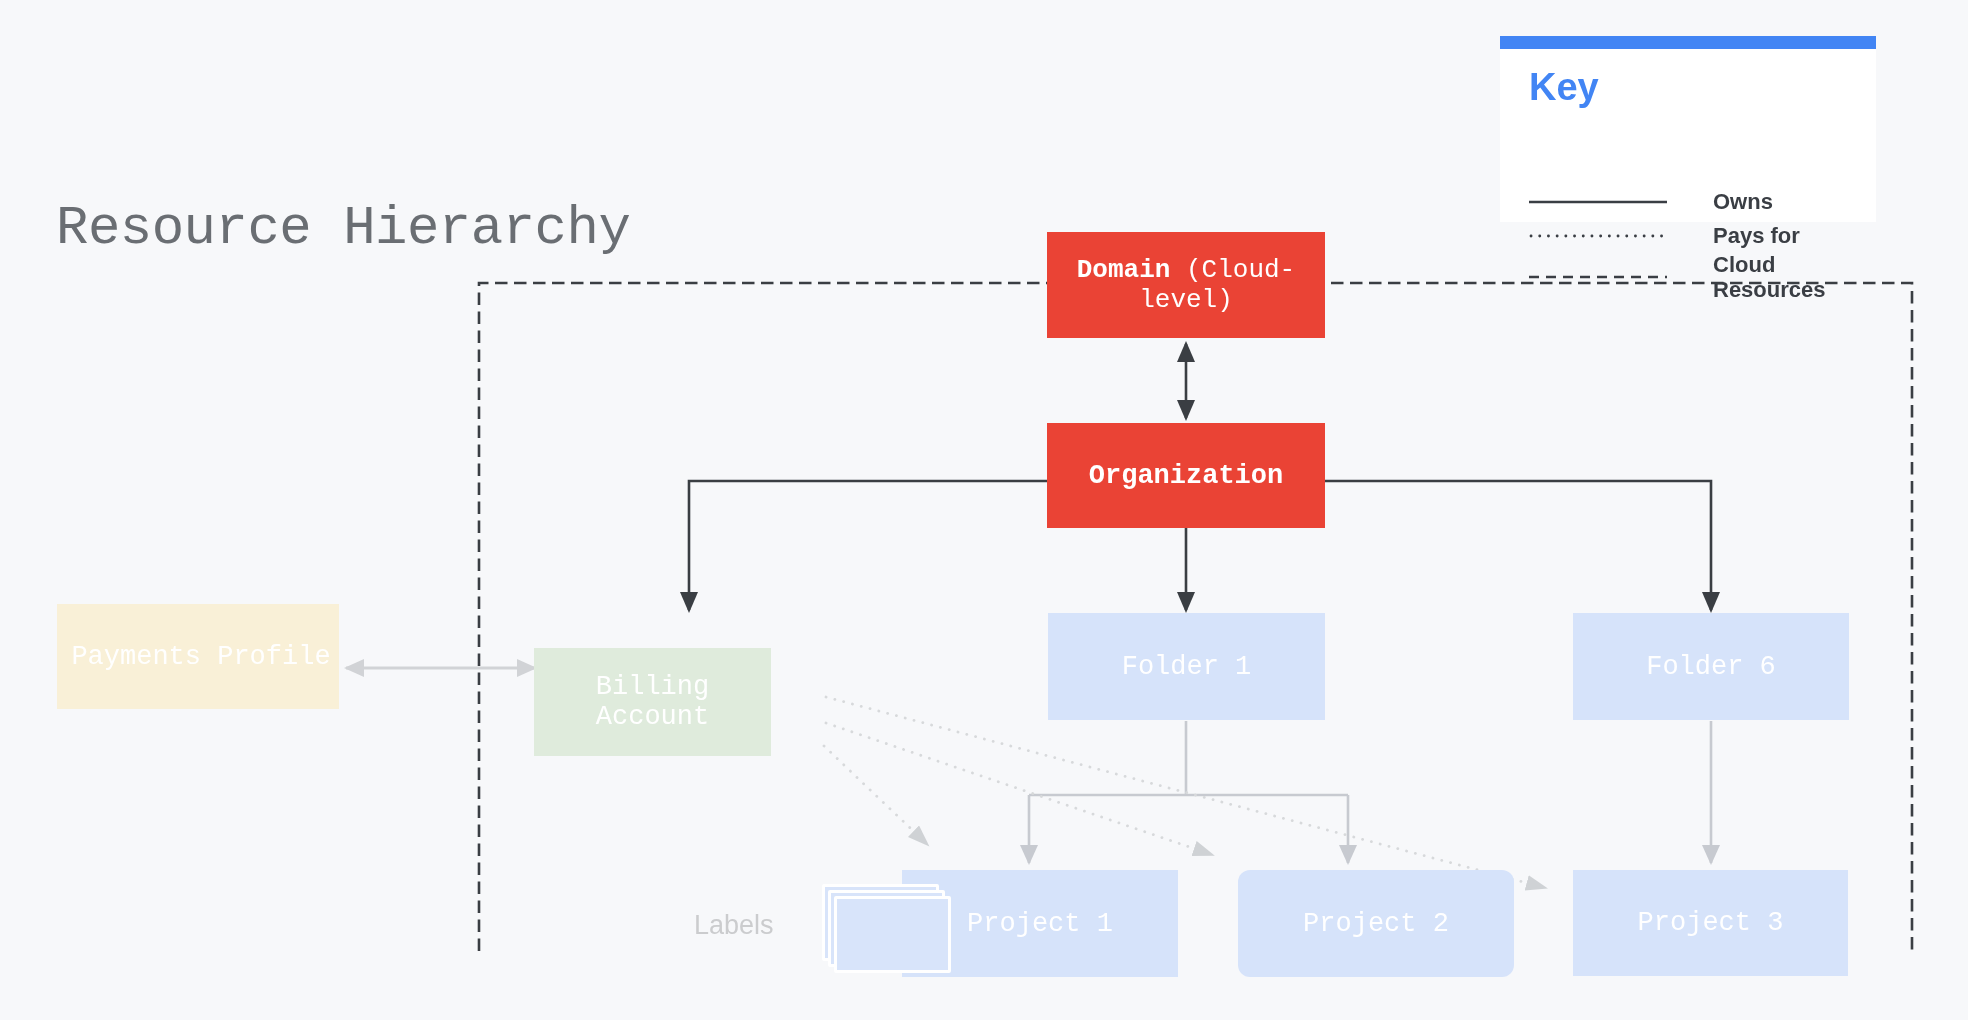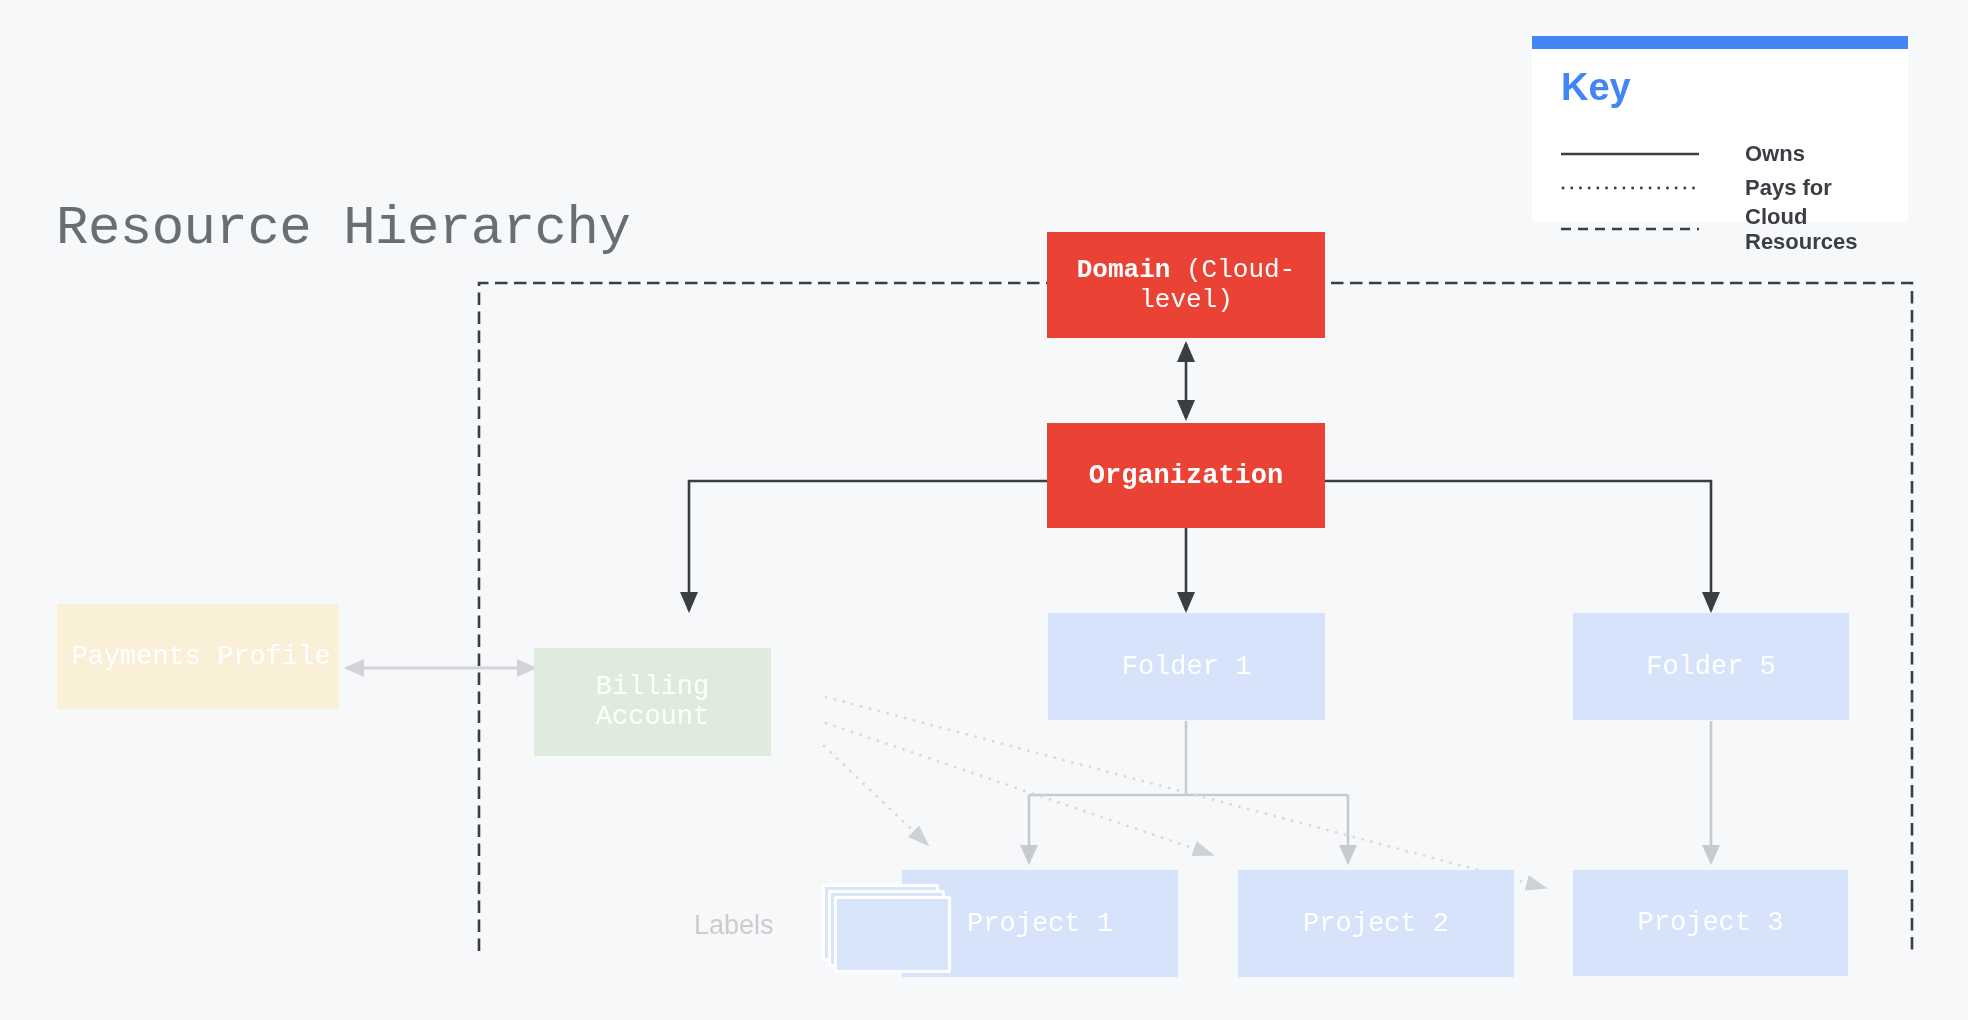--- a/index.html
+++ b/index.html
@@ -26,47 +26,47 @@
   .blue{background:#D6E3FA;}
   .green{background:#DFEBDC;}
   .cream{background:#F9F0D7;}
   .n-domain{left:1047px;top:232px;width:278px;height:106px;font-size:26px;}
   .n-org{left:1047px;top:423px;width:278px;height:105px;font-weight:bold;}
   .n-payments{left:57px;top:604px;width:276px;height:105px;padding-left:6px;}
   .n-billing{left:534px;top:613px;width:237px;height:108px;margin-top:35px;}
   .n-folder1{left:1048px;top:613px;width:277px;height:107px;}
   .n-folder2{left:1573px;top:613px;width:276px;height:107px;}
   .n-project1{left:902px;top:870px;width:276px;height:107px;}
-  .n-project2{left:1238px;top:870px;width:276px;height:107px;}
+  .n-project2{left:1238px;top:870px;width:276px;height:107px;border-radius:12px;}
   .n-project3{left:1573px;top:870px;width:275px;height:106px;}
   
   .labels-caption{
     position:absolute;left:694px;top:910px;z-index:2;
     font-size:27px;color:#CBCCCE;
   }
   .card{
     position:absolute;z-index:3;
     width:117px;height:77px;
     background:#D8E4FA;border:3px solid #ffffff;border-radius:2px;
     box-sizing:border-box;
   }
   .card1{left:822px;top:884px;}
   .card2{left:828px;top:890px;}
   .card3{left:834px;top:896px;}
   
   .key-box{
-    position:absolute;left:1532px;top:36px;width:376px;height:186px;z-index:5;
+    position:absolute;left:1500px;top:36px;width:376px;height:186px;z-index:5;
     background:#ffffff;
   }
   .key-bar{position:absolute;left:0;top:0;width:100%;height:13px;background:#4285F4;}
   .key-title{
     position:absolute;left:29px;top:30px;
     font-size:38px;font-weight:bold;color:#4285F4;
   }
-  .key-row{position:absolute;left:29px;display:flex;align-items:center;}
+  .key-row{position:absolute;left:29px;display:flex;align-items:center;margin-top:48px;}
   .key-row-1{top:104px;}
   .key-row-2{top:138px;}
   .key-row-3{top:168px;}
   .key-sample{width:138px;height:28px;flex:none;}
   .key-label{
     margin-left:46px;width:130px;
     font-size:22px;font-weight:bold;color:#3A3E44;line-height:1.15;
   }
 </style>
 </head>
@@ -126,21 +126,21 @@
 
   <div class="node green n-billing">
     <span>Billing Account</span>
   </div>
 
   <div class="node blue n-folder1">
     <span>Folder 1</span>
   </div>
 
   <div class="node blue n-folder2">
-    <span>Folder 5</span>
+    <span>Folder 6</span>
   </div>
 
   <div class="node blue n-project1">
     <span>Project 1</span>
   </div>
 
   <div class="node blue n-project2">
     <span>Project 2</span>
   </div>
 

